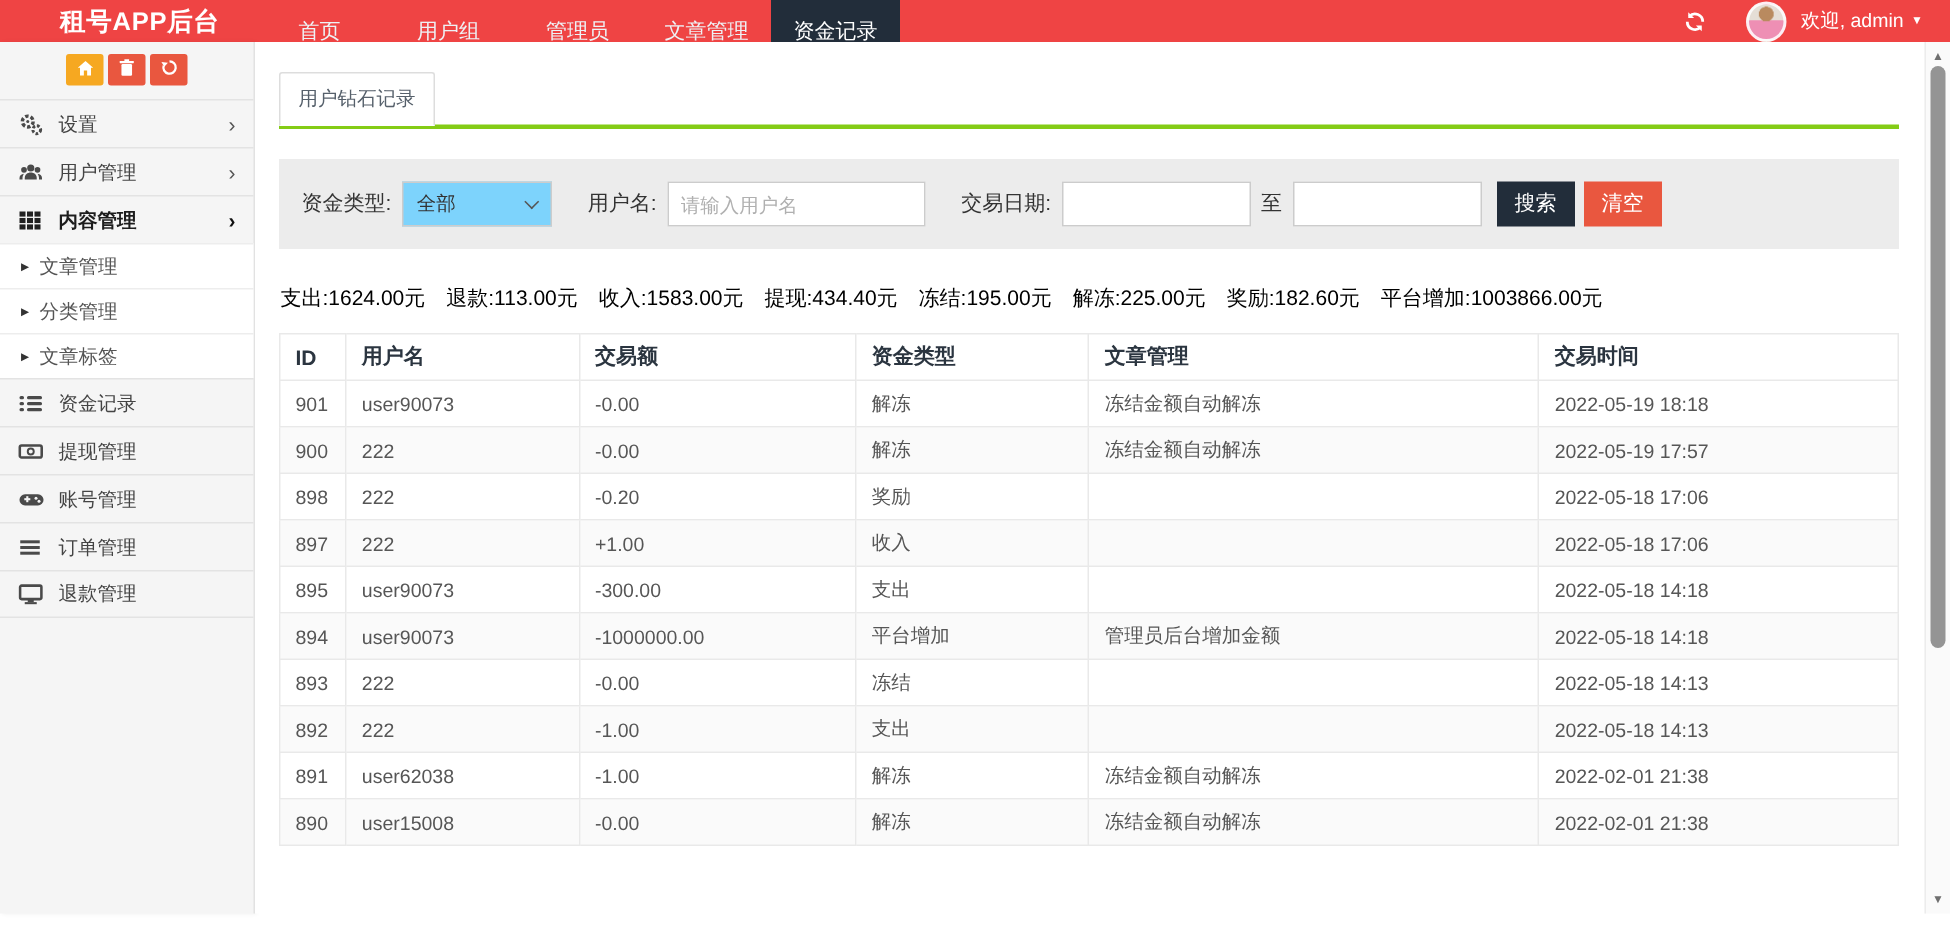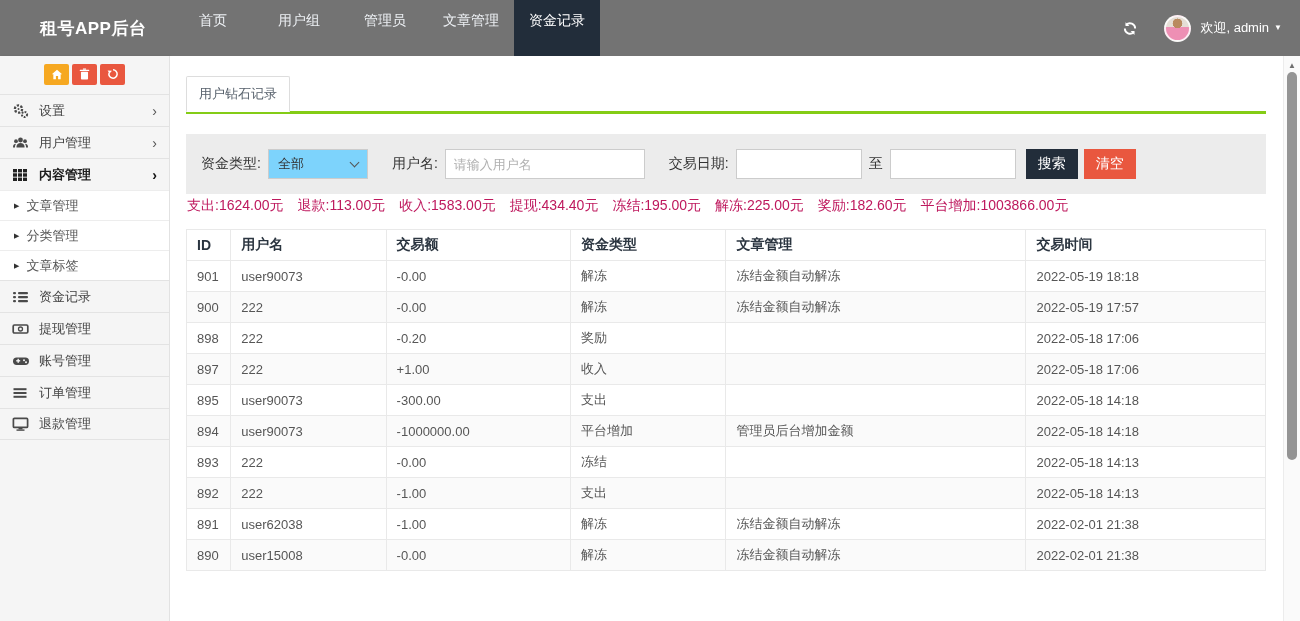--- a/index.html
+++ b/index.html
@@ -1,20 +1,20 @@
 <!DOCTYPE html>
 <html><head>
 <meta charset="utf-8">
 <style>
   * { margin:0; padding:0; box-sizing:border-box; }
   html,body { width:1300px; height:621px; overflow:hidden; background:#fff;
     font-family:"Liberation Sans","DejaVu Sans",sans-serif; }
 
   
-  .navbar { height:56px; background:#737373; display:flex; align-items:stretch; color:#fff; }
+  .navbar { height:28px; background:#ef4444; display:flex; align-items:stretch; color:#fff; }
   .brand { width:170px; padding-left:40px; display:flex; align-items:center;
     font-size:17px; font-weight:bold; letter-spacing:.5px; white-space:nowrap; }
   .nav-item { width:86px; text-align:center; line-height:40px; font-size:14px; color:#eef1f5; cursor:pointer; }
   .nav-item.active { background:#222d3a; color:#fff; }
   .nav-spacer { flex:1; }
   .nav-right { display:flex; align-items:center; padding-right:18px; }
   .nav-refresh { margin-right:26px; display:flex; cursor:pointer; }
   .avatar { width:27px; height:27px; border-radius:50%; border:2px solid rgba(255,255,255,.85);
     background: radial-gradient(circle at 50% 28%, #b98a5f 0 24%, rgba(0,0,0,0) 25%),
                 linear-gradient(180deg,#e5ded6 0 45%, #ee8fb4 45%);
@@ -58,29 +58,29 @@
   .filterbar { background:#ececec; height:60px; display:flex; align-items:center; padding:0 15px; }
   .f-label { font-size:14px; color:#333; margin-right:7px; white-space:nowrap; }
   .gap { margin-left:24px; }
   .sel { width:100px; height:30px; background:#7dd3fc; border:1px solid #ccc; display:flex;
     align-items:center; justify-content:space-between; padding:0 9px; font-size:13px; color:#333; cursor:pointer; }
   .sel-caret { width:7px; height:7px; border-right:1.6px solid #555; border-bottom:1.6px solid #555;
     transform:rotate(45deg); margin-top:-4px; }
   .txt { height:30px; border:1px solid #ccc; background:#fff; padding:0 8px; font-size:13px;
     color:#333; font-family:inherit; outline:none; }
   .txt::placeholder { color:#b0b0b0; }
-  .w-user { width:200px; }
+  .w-user { width:172px; }
   .w-date { width:126px; }
   .to-label { margin:0 7px; font-size:14px; color:#333; }
   .btn { height:30px; border:none; color:#fff; font-size:14px; padding:0 12px; cursor:pointer; font-family:inherit; }
   .btn-search { background:#222d3a; margin-left:10px; }
   .btn-clear { background:#e9573f; margin-left:6px; }
 
   
-  .summary { margin:3px 1px 14px; font-size:14px; color:#be185d; white-space:nowrap; }
+  .summary { margin:24px 1px 14px; font-size:14px; color:#000000; white-space:nowrap; }
   .summary span { margin-right:14px; }
 
   
   table.data { width:100%; border-collapse:collapse; table-layout:fixed; }
   .data th, .data td { border:1px solid #e9e9e9; padding:0 10px; height:31px; text-align:left;
     overflow:hidden; white-space:nowrap; }
   .data th { font-size:14px; color:#2b3540; font-weight:bold; }
   .data td { font-size:13px; color:#565656; }
   .data tbody tr:nth-child(even) td { background:#fafafa; }
 

